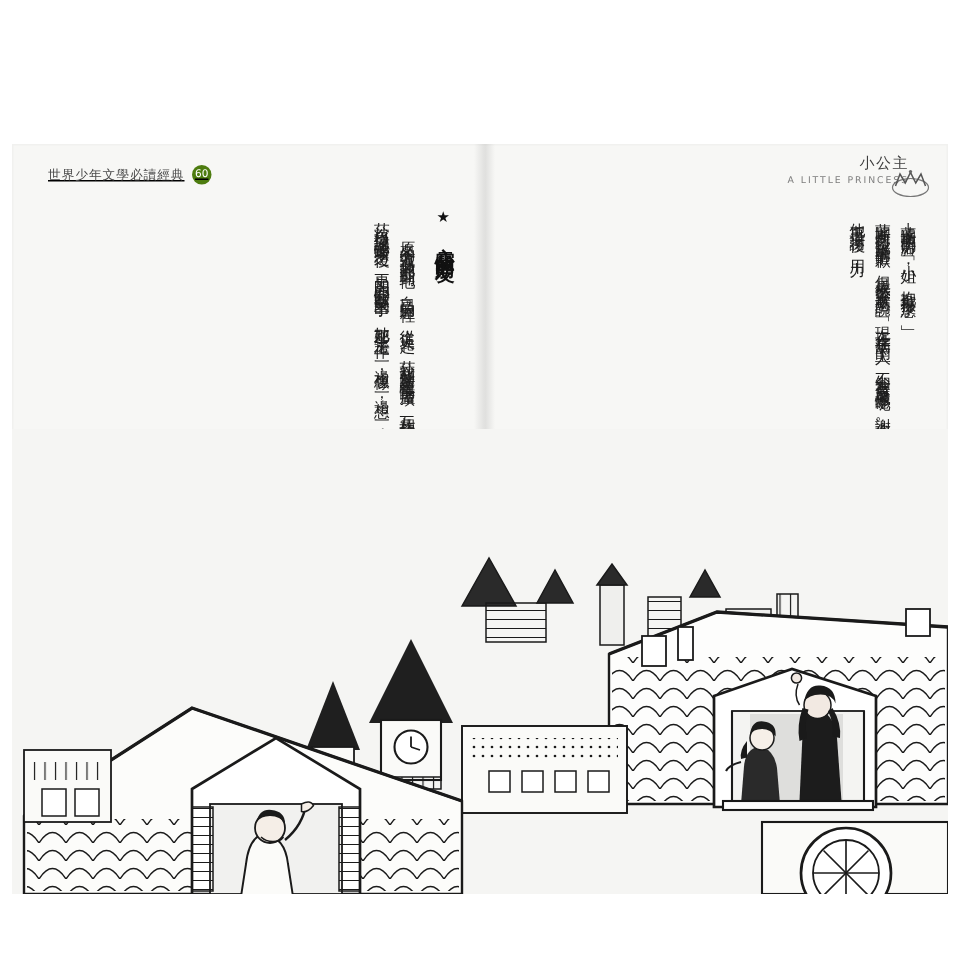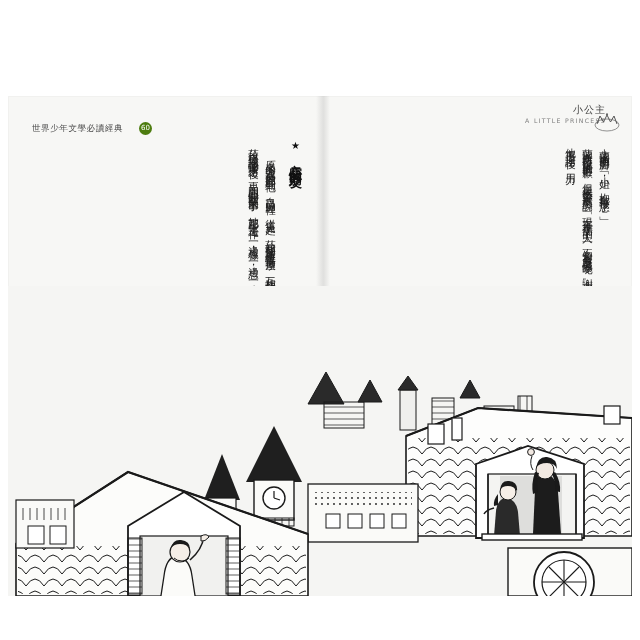--- a/index.html
+++ b/index.html
@@ -36,39 +36,39 @@
     bottom: 66px;
     background: linear-gradient(to right, rgba(140,140,140,0.00) 0%, rgba(120,120,120,0.16) 45%, rgba(120,120,120,0.18) 55%, rgba(140,140,140,0.00) 100%);
   }
 
   
   .runhead-left {
     position: absolute;
     left: 32px;
     top: 110px;
     display: flex;
-    align-items: flex-end;
-    gap: 16px;
+    align-items: center;
+    gap: 5px;
+    text-decoration: underline;
   }
   .runhead-left .rh-text {
     font-family: "DejaVu Sans", sans-serif;
     font-size: 8.5px;
     letter-spacing: 0.6px;
     color: #4a4a4a;
     white-space: nowrap;
   }
   .rh-badge {
     width: 13px; height: 13px;
     border-radius: 50%;
     background: #4d7c0f;
     color: #fff;
     font-size: 7px;
     line-height: 13px;
     text-align: center;
-    margin-top: 12px;
   }
   .runhead-right {
     position: absolute;
     right: 34px;
     top: 104px;
     text-align: right;
   }
   .runhead-right .rr-cn {
     font-size: 10px;
     color: #3d3d3d;

